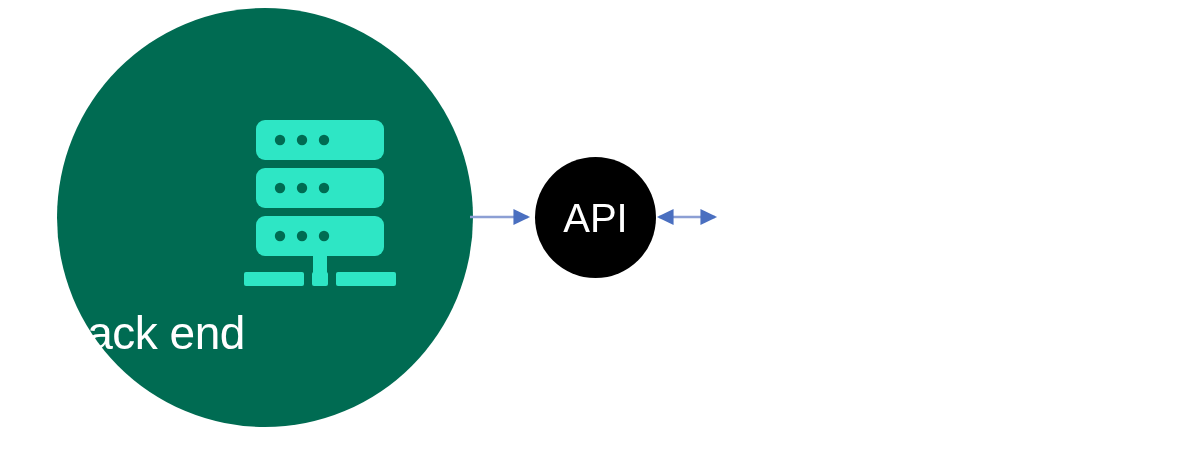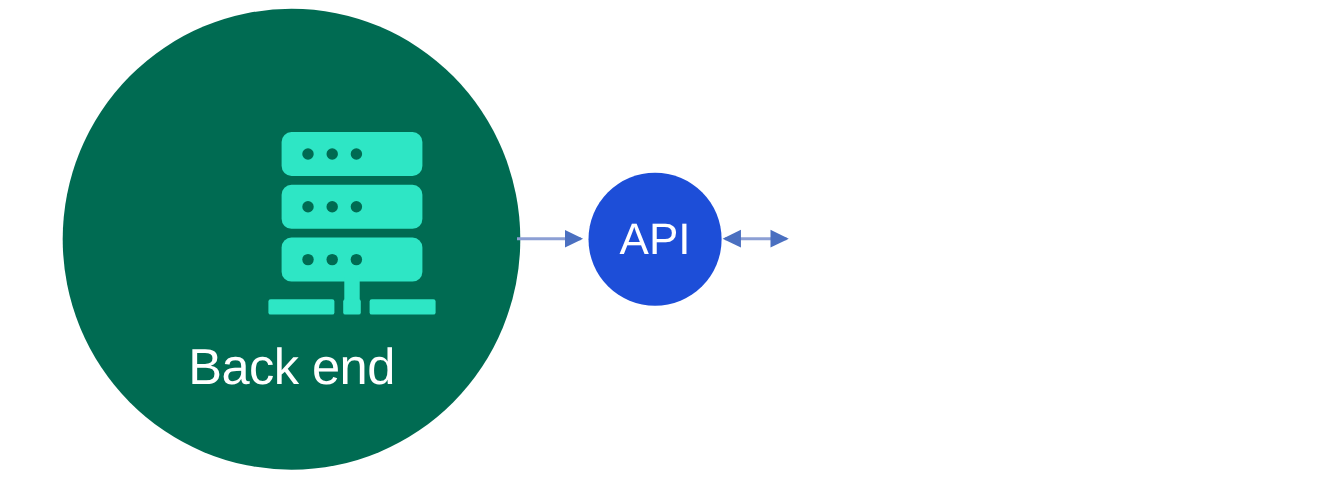--- a/index.html
+++ b/index.html
@@ -32,21 +32,20 @@
     left: 717px;
     top: 6px;
     width: 423px;
     height: 423px;
   }
 
   .node-label {
     position: absolute;
     left: 0;
     right: 0;
-    text-align: center;
     color: #ffffff;
     font-family: "Liberation Sans", sans-serif;
     font-weight: 400;
     letter-spacing: -0.5px;
     line-height: 1.12;
     white-space: pre-line;
   }
   #backend-label {
     top: 300px;
     font-size: 46px;
@@ -57,21 +56,21 @@
   }
 
   
   #api-node {
     position: absolute;
     left: 535px;
     top: 157px;
     width: 121px;
     height: 121px;
     border-radius: 50%;
-    background: #1d4ed8;
+    background: #000000;
     display: flex;
     align-items: center;
     justify-content: center;
   }
   #api-label {
     color: #ffffff;
     font-size: 40px;
     font-family: "Liberation Sans", sans-serif;
     letter-spacing: 0px;
     line-height: 1;

